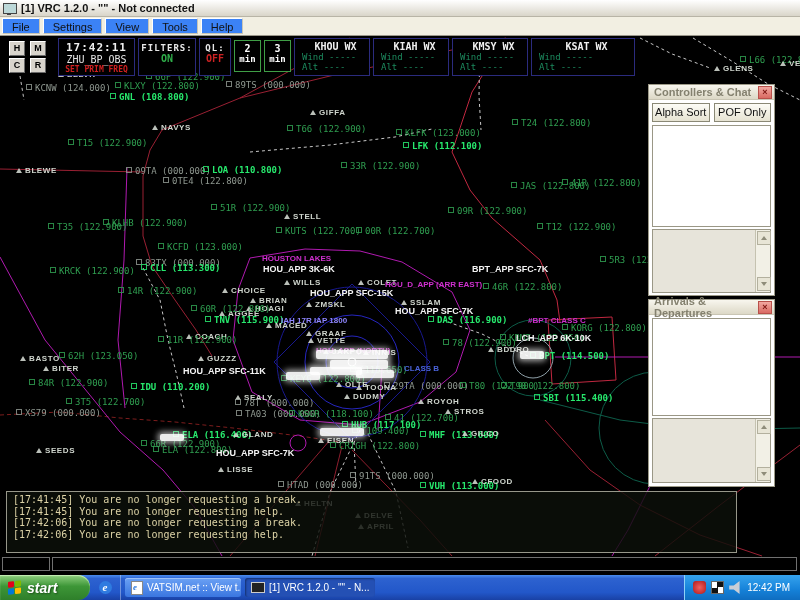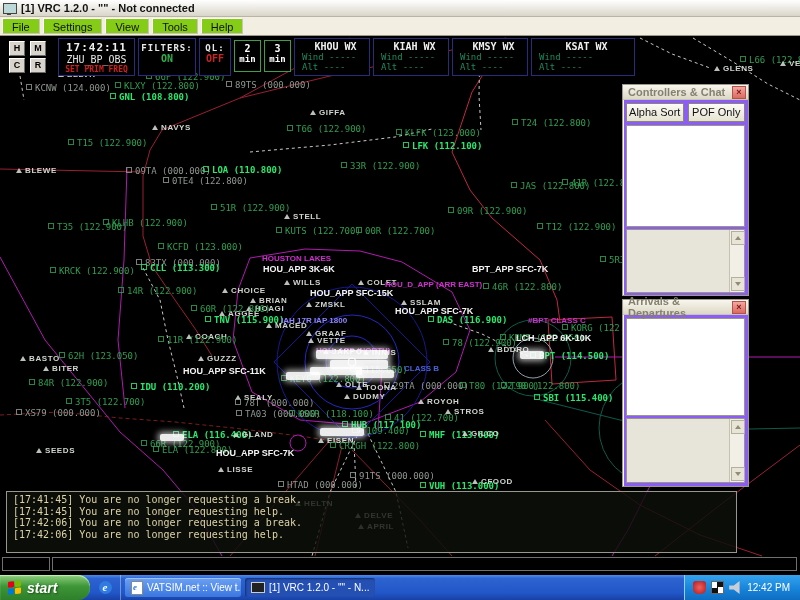--- a/index.html
+++ b/index.html
@@ -8,21 +8,21 @@
   
   #titlebar{position:absolute;left:0;top:0;width:800px;height:17px;
     background:linear-gradient(#ffffff,#d9d5c9);display:flex;align-items:center;gap:4px;
     padding-left:3px;box-sizing:border-box;border-bottom:1px solid #b8b4a6;z-index:60;}
   #titlebar .ttxt{font:bold 11px "Liberation Sans",sans-serif;color:#111;}
   .monicon{width:12px;height:9px;border:1px solid #444;background:#bcd8d8;position:relative;}
   .monicon:after{content:"";position:absolute;left:3px;top:9px;width:4px;height:2px;background:#444;}
   #menubar{position:absolute;left:0;top:17px;width:800px;height:18px;background:#f2efe2;
     display:flex;align-items:stretch;z-index:60;border-bottom:1px solid #9a968a;}
   #menubar .mitem{font:11px "Liberation Sans",sans-serif;color:#111;padding:2px 9px 0 9px;
-    border:1px solid #c9c5b5;border-top-color:#fff;border-left-color:#fff;margin:1px 1px 1px 2px;background:#84cc16;}
+    border:1px solid #c9c5b5;border-top-color:#fff;border-left-color:#fff;margin:1px 1px 1px 2px;background:#3b82f6;}
   
   #radar{position:absolute;left:0;top:35px;width:800px;height:540px;background:#000;z-index:1;}
   #rlines{position:absolute;left:0;top:0;z-index:1;}
   #rlabels{position:absolute;left:0;top:0;width:800px;height:600px;z-index:2;pointer-events:none;}
   .lbl{position:absolute;white-space:nowrap;font:9px "DejaVu Sans Mono",monospace;line-height:9px;}
   .lbl.green{color:#2f9e50;} .lbl.bright{color:#27e96d;font-weight:bold;}
   .lbl.gray{color:#8e978f;}
   .lbl.fix{color:#cfd5cd;font:bold 8px "Liberation Sans",sans-serif;letter-spacing:.6px;}
   .lbl.white{color:#f4f4f4;font:bold 9px "Liberation Sans",sans-serif;}
   .lbl.magenta{color:#cf30cf;font:bold 8px "Liberation Sans",sans-serif;}
@@ -49,21 +49,21 @@
   .on{color:#2fae4a;font:bold 10px "DejaVu Sans Mono",monospace;}
   .off{color:#cc2222;font:bold 10px "DejaVu Sans Mono",monospace;}
   #qlbox{width:32px;text-align:center;padding-top:4px;}
   .minbtn{width:27px;height:32px;margin-top:2px;border:1px solid #3f9e46;background:#000;text-align:center;
           font:bold 9px "DejaVu Sans Mono",monospace;color:#fff;padding-top:2px;box-sizing:border-box;}
   .minbtn .n{font-size:10px;}
   .wxbox{width:76px;text-align:left;padding:2px 0 0 7px;}
   .wxttl{font:bold 10px "DejaVu Sans Mono",monospace;color:#f0f0f0;text-align:center;}
   .wxrow{font:9px "DejaVu Sans Mono",monospace;color:#1c8a5e;}
   
-  .panel{position:absolute;left:622px;width:127px;background:#8b5cf6;border:1px solid #9d9a88;
+  .panel{position:absolute;left:648px;width:127px;background:#ffffff;border:1px solid #9d9a88;
          box-shadow:inset 1px 1px 0 #fff;z-index:10;box-sizing:border-box;}
   .ptitle{height:14px;background:linear-gradient(#f8f6ee,#dcd8c6);display:flex;align-items:center;
           padding:0 2px 0 5px;border-bottom:1px solid #c9c5b3;}
   .ptitle span{flex:1;font:bold 11px "Liberation Sans",sans-serif;color:#84816f;line-height:12px;}
   .pclose{width:12px;height:11px;background:linear-gradient(#f2a8a0,#d96a62);border:1px solid #b8504a;
           color:#7c1410;font:bold 9px "Liberation Sans",sans-serif;text-align:center;line-height:10px;}
   .pbtnrow{display:flex;gap:4px;padding:3px 3px 2px 3px;}
   .pbtn{flex:1;height:17px;background:linear-gradient(#fdfcf6,#e6e3d2);border:1px solid #8a8875;
         font:11px "Liberation Sans",sans-serif;color:#111;text-align:center;line-height:16px;}
   .plist{margin:1px 3px;background:#fff;border:1px solid #9a9786;}

